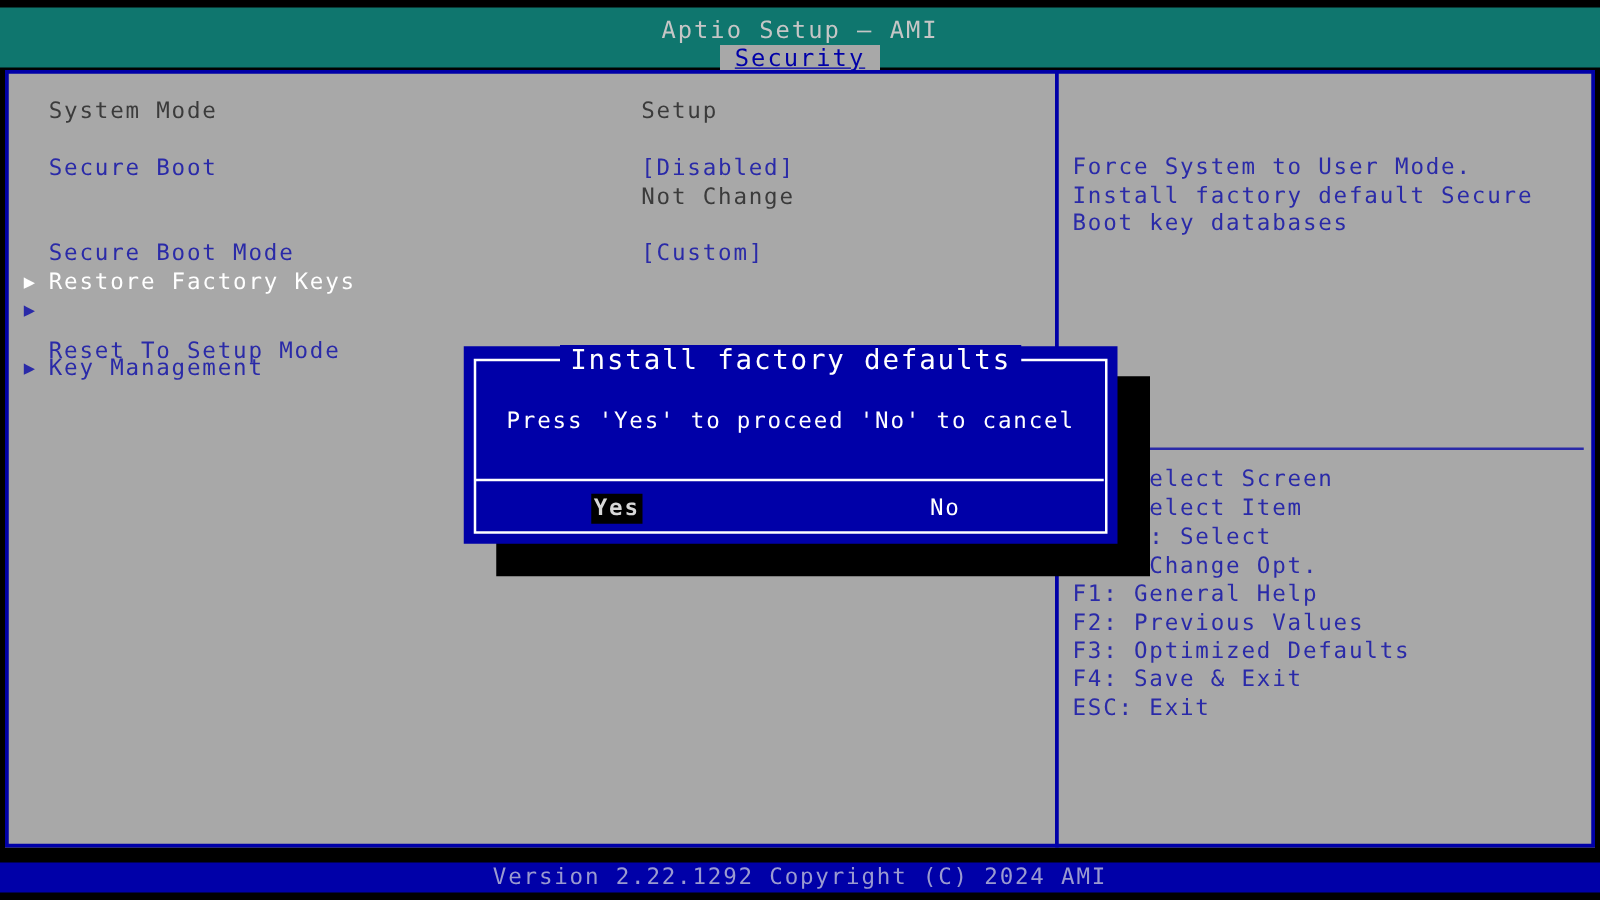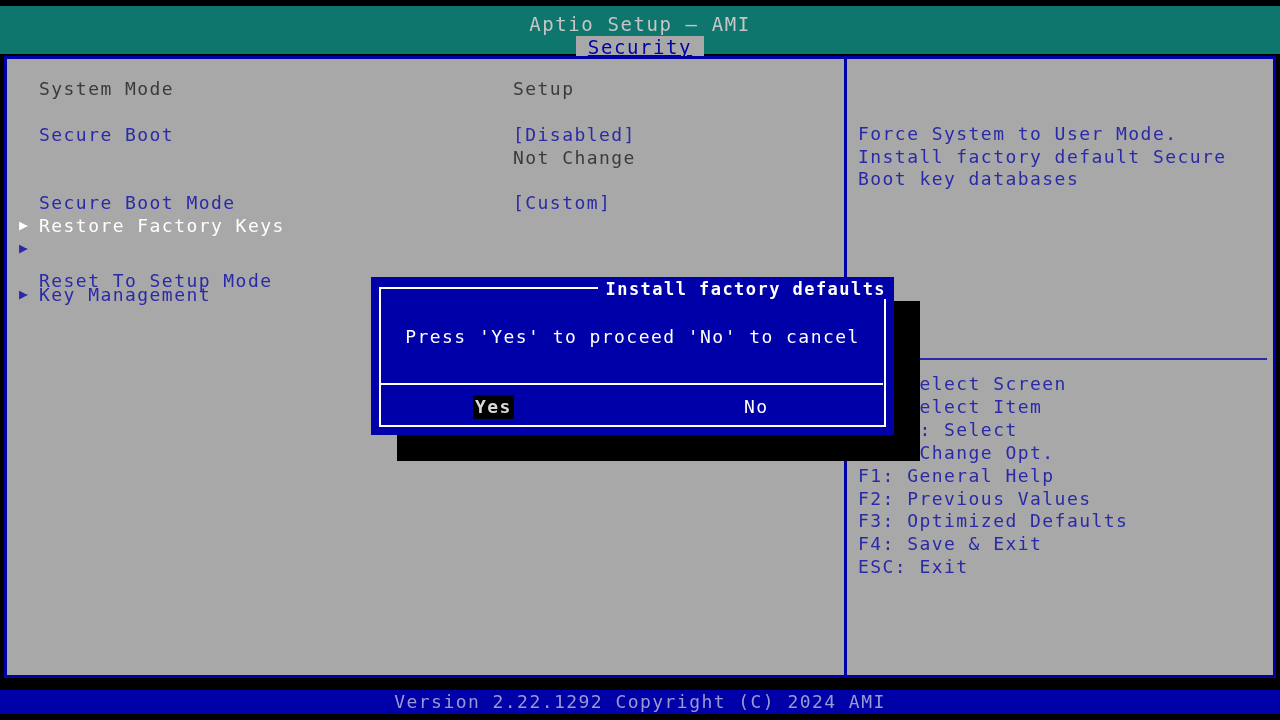--- a/index.html
+++ b/index.html
@@ -171,27 +171,26 @@
     width: 507px;
     height: 140px;
     border: 2px solid #ffffff;
     box-sizing: border-box;
   }
   .dlg-title {
     position: absolute;
     left: 0;
     top: 1px;
     width: 523px;
-    text-align: right;
+    text-align: center;
     color: #ffffff;
     background: transparent;
-    font-size: 17px;
+    font-size: 22px;
     letter-spacing: 1.45px;
     line-height: 22px;
-    font-weight: bold;
   }
   .dlg-title span {
     background: #0000a8;
     padding: 0 8px;
   }
   .dlg-message {
     position: absolute;
     left: 0;
     top: 49px;
     width: 523px;

